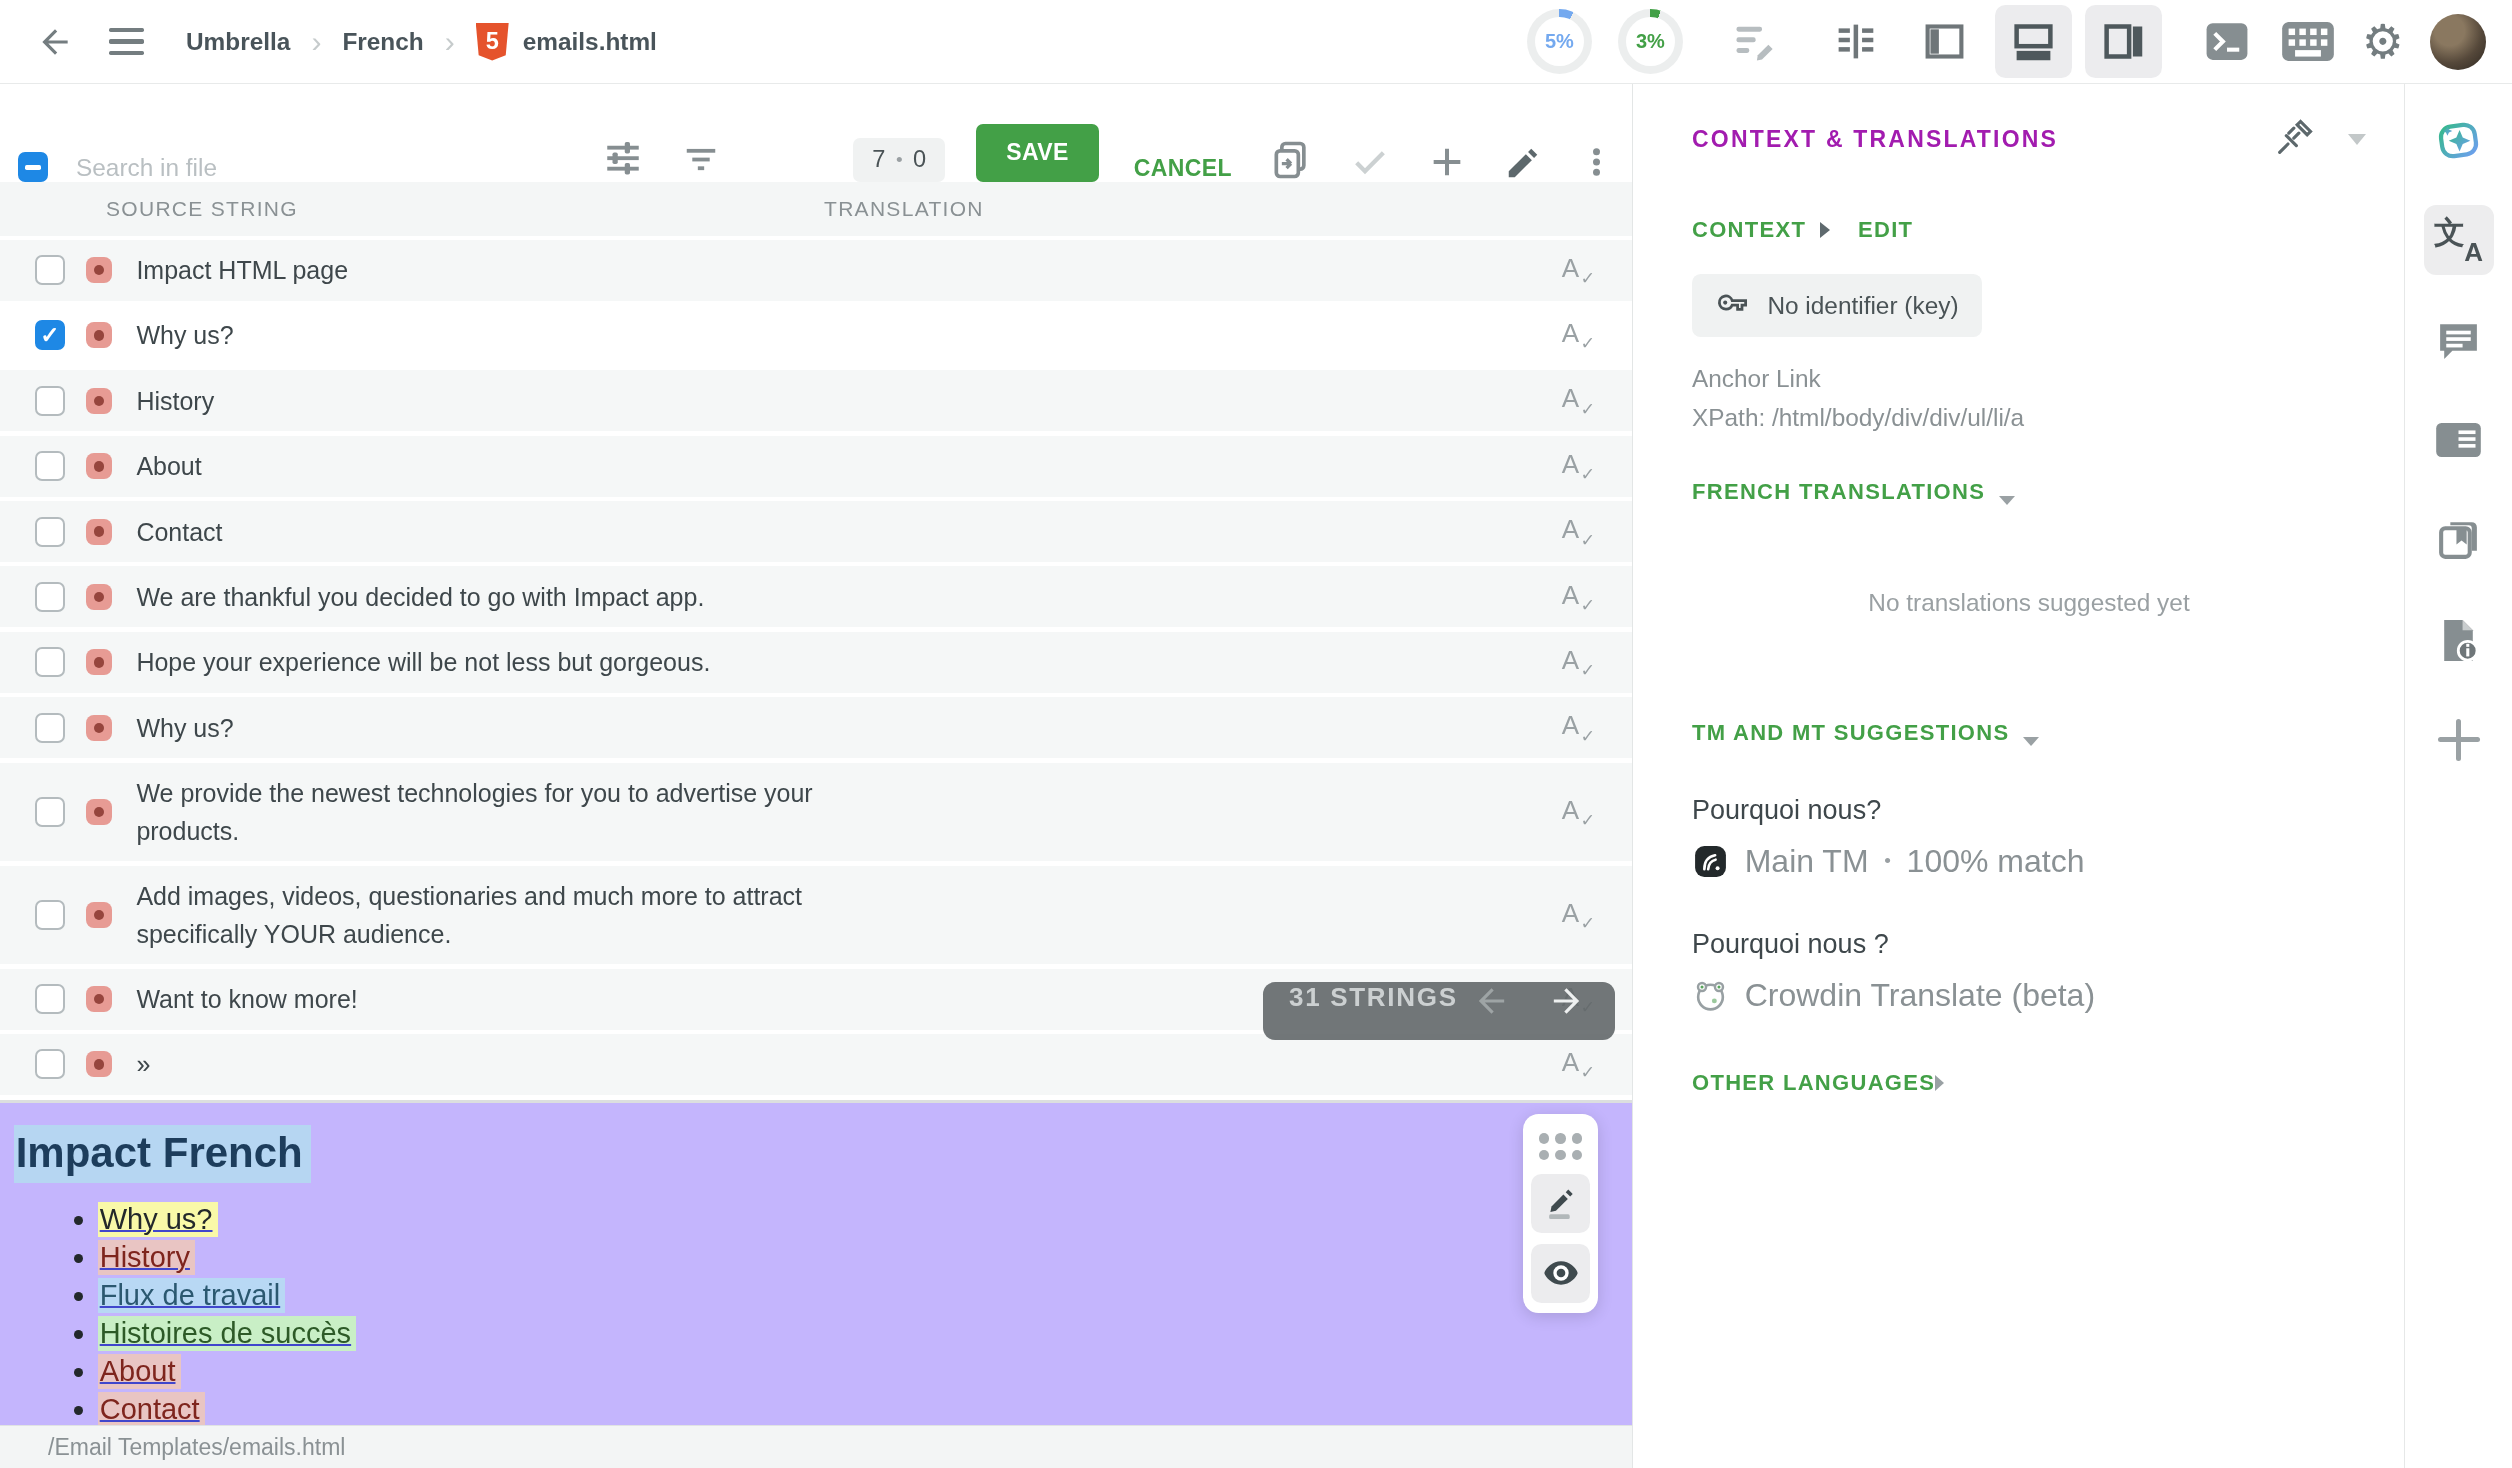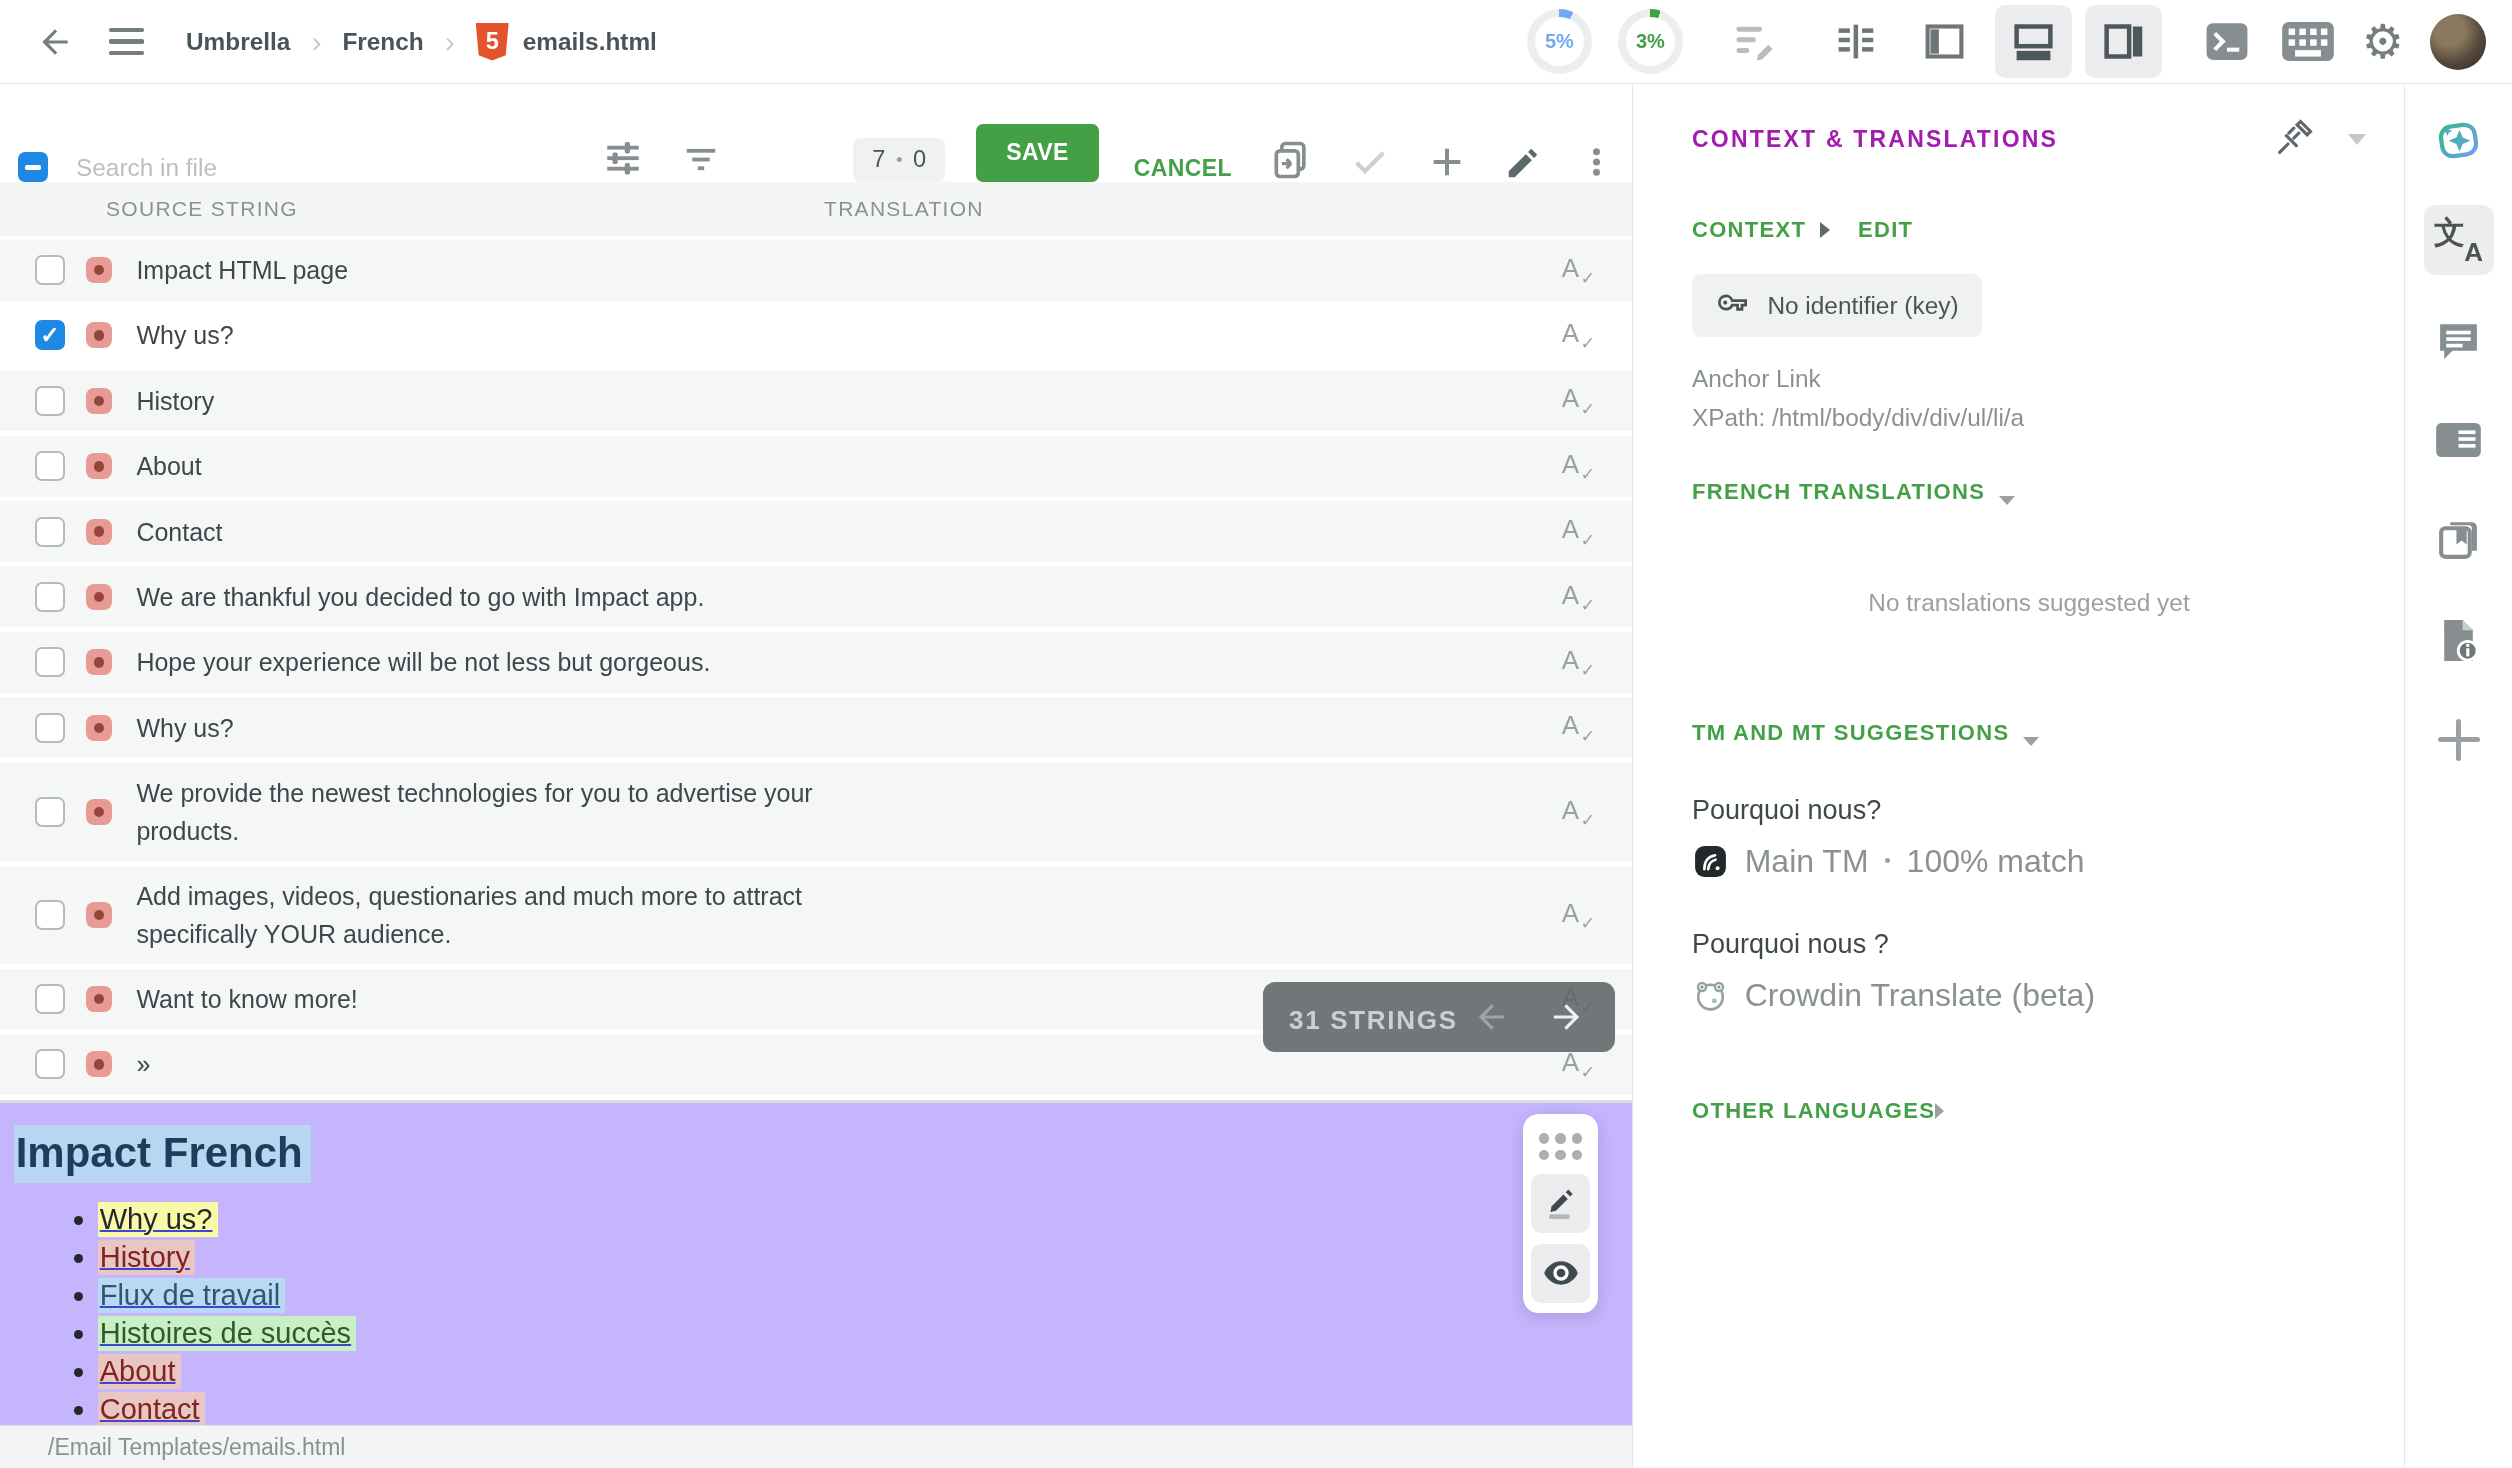--- a/index.html
+++ b/index.html
@@ -76,21 +76,21 @@
   .preview ul { margin:23px 0 0 84px; }
   .preview li { font-size:29px; line-height:38px; margin-bottom:0; color:#23282b; }
   .preview li a { text-decoration:none; cursor:pointer; }
   .preview li a span { text-decoration:underline; text-decoration-color:#4046cc; text-decoration-thickness:2.2px; padding:0.9px 5.2px 2.6px 1.7px; }
 
   .float-card { position:absolute; right:34px; top:1030px; width:75px; background:#fff; border-radius:15.7px; box-shadow:0 3.5px 15.7px rgba(0,0,0,0.14); padding:12.2px 7.9px 10.5px; display:flex; flex-direction:column; align-items:center; gap:10.5px; }
   .drag-dots { display:grid; grid-template-columns:repeat(3,10.5px); grid-auto-rows:10.5px; gap:6.1px; padding:7px 0 3.5px; cursor:grab; }
   .drag-dots i { background:#a9afb2; border-radius:50%; }
   .mini-btn { width:59px; height:59px; background:#ececee; border-radius:10.5px; display:flex; align-items:center; justify-content:center; cursor:pointer; }
 
-  .strings-tooltip { position:absolute; left:1263px; top:898px; width:352px; height:70px; background:rgba(95,100,102,0.88); border-radius:12.2px; display:flex; align-items:flex-end; padding:16px 26px; }
+  .strings-tooltip { position:absolute; left:1263px; top:898px; width:352px; height:58px; background:rgba(95,100,102,0.88); border-radius:12.2px; display:flex; align-items:flex-start; padding:0 26px; }
   .strings-tooltip .lbl { color:#ccd0d1; font-size:26px; font-weight:700; letter-spacing:1.7px; }
   .strings-tooltip .arrows { margin-left:auto; display:flex; gap:30px; align-items:center; }
 
   .left-footer { height:44px; flex:0 0 auto; background:#f3f5f5; border-top:1.7px solid #e0e3e3; display:flex; align-items:center; padding-left:48px; font-size:23px; color:#8a9194; }
 
   
   .right-panel { flex:1; background:#fff; padding:35px 38px 0 59px; display:flex; flex-direction:column; min-width:0; }
   .rp-head { display:flex; align-items:center; }
   .rp-title { font-size:23px; letter-spacing:2.2px; color:#a21caf; font-weight:700; }
   .rp-head-icons { margin-left:auto; display:flex; align-items:center; gap:35px; }
@@ -104,21 +104,21 @@
   .ctx-line.tight { margin-top:10.5px; }
   .sect { margin-top:47px; display:flex; align-items:flex-end; gap:14px; cursor:pointer; }
   .sect .caret-sm { width:0; height:0; border-left:8.7px solid transparent; border-right:8.7px solid transparent; border-top:9.6px solid #9aa1a4; }
   .empty-msg { margin-top:84px; text-align:center; font-size:24.4px; color:#9aa0a3; }
   .sect-tm { margin-top:103px; }
   .sugg { margin-top:49px; cursor:pointer; }
   .sugg-text { font-size:27px; color:#3e474b; }
   .sugg-meta { display:flex; align-items:center; gap:15.7px; margin-top:17.4px; }
   .sugg-meta .m { font-size:32px; color:#8a9194; }
   .sugg-meta .dot { color:#9aa0a3; font-size:19px; }
-  .other-lang { margin-top:84px; display:flex; align-items:center; cursor:pointer; }
+  .other-lang { margin-top:56px; display:flex; align-items:center; cursor:pointer; }
   .caret-right-sm { width:0; height:0; border-top:8.7px solid transparent; border-bottom:8.7px solid transparent; border-left:9.6px solid #9aa1a4; }
 
   
   .icon-strip { width:108px; flex:0 0 auto; border-left:1.7px solid #e6e8e8; background:#fff; display:flex; flex-direction:column; align-items:center; padding-top:21px; gap:30px; }
   .strip-btn { width:70px; height:70px; border-radius:12.2px; display:flex; align-items:center; justify-content:center; cursor:pointer; flex:0 0 auto; }
   .strip-btn.active { background:#ededee; }
   .wenA { position:relative; width:49px; height:45px; color:#4a5356; }
   .wenA .wen { position:absolute; left:0; top:-5.2px; font-size:31px; font-weight:700; }
   .wenA .a { position:absolute; right:0; bottom:-5.2px; font-size:26px; font-weight:700; }
   .plus-glyph { position:relative; width:42px; height:42px; }

